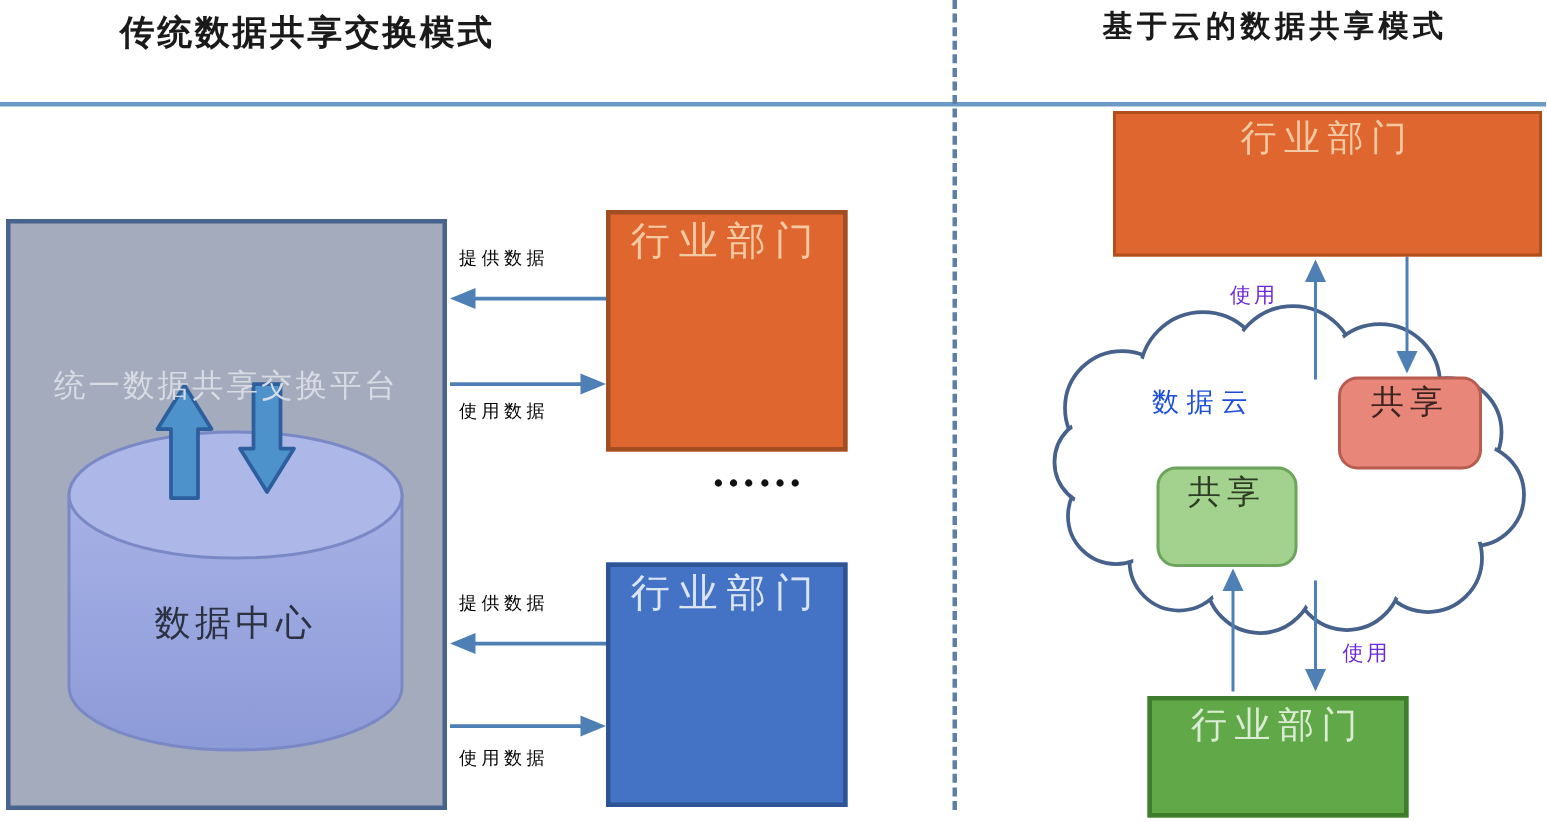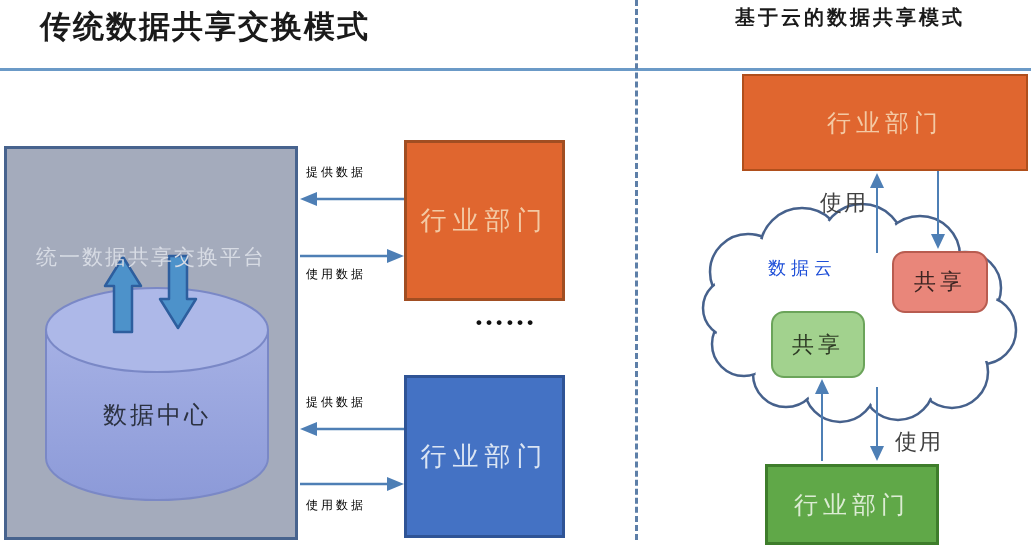--- a/index.html
+++ b/index.html
@@ -1,46 +1,46 @@
 <!DOCTYPE html>
 <html><head>
 <meta charset="utf-8">
 <style>
   html,body{margin:0;padding:0;background:#ffffff;}
   #canvas{
     position:relative;width:1031px;height:548px;background:#ffffff;overflow:hidden;
     font-family:"Liberation Serif","DejaVu Serif",serif;color:#1a1a1a;
   }
   .abs{position:absolute;}
-  .title{font-size:31px;font-weight:600;letter-spacing:2px;text-align:center;z-index:4;color:#1a1a1a;}
+  .title{font-size:23px;font-weight:600;letter-spacing:2px;text-align:center;z-index:4;color:#1a1a1a;}
   #title-right{font-size:20px;letter-spacing:3px;}
   #hr-line{left:0;top:68px;width:1031px;height:3px;background:#6b9ac7;z-index:1;}
   #divider{left:635px;top:0;height:540px;width:0;border-left:3px dashed #5d7fa8;z-index:1;}
   #gray-box{left:4px;top:146px;width:294px;height:394px;box-sizing:border-box;
     background:#a4abbc;border:3px solid #47638e;z-index:0;}
   #platform-label{left:4px;top:197px;width:294px;text-align:center;font-size:21px;
     letter-spacing:2px;color:#d7dbe4;z-index:3;margin-top:46px;}
   #datacenter-label{left:57px;top:399px;width:200px;text-align:center;font-size:24px;
     letter-spacing:3px;color:#2b3140;z-index:3;}
   #diagram-svg{left:0;top:0;width:1031px;height:548px;z-index:2;}
-  .dept-box{box-sizing:border-box;z-index:3;display:flex;align-items:center;justify-content:center;}
+  .dept-box{box-sizing:border-box;z-index:3;display:flex;justify-content:center;}
   #dept-orange-left{left:404px;top:140px;width:161px;height:161px;background:#e0662f;
     border:3px solid #a14e22;font-size:26px;letter-spacing:6px;color:#f3c9a4;}
   #dept-blue-left{left:404px;top:375px;width:161px;height:163px;background:#4472c4;
     border:3px solid #2f5496;font-size:26px;letter-spacing:6px;color:#dbe5f3;}
   #dept-orange-right{left:742px;top:74px;width:286px;height:97px;background:#e0662f;
     border:2px solid #b04f1c;font-size:24px;letter-spacing:5px;color:#f3c9a4;}
   #dept-green-right{left:765px;top:464px;width:174px;height:81px;background:#60a848;
     border:3px solid #3e7d2b;font-size:24px;letter-spacing:5px;color:#dcecd4;}
   #share-red{left:892px;top:251px;width:96px;height:62px;background:#e9867a;
     border:2.5px solid #b85c50;border-radius:13px;font-size:22px;letter-spacing:4px;color:#3c2422;}
   #share-green{left:771px;top:311px;width:94px;height:67px;background:#a2d28e;
     border:2.5px solid #6ba45a;border-radius:13px;font-size:22px;letter-spacing:4px;color:#2e3b25;}
   .flow-label{font-size:12px;letter-spacing:3px;color:#000000;z-index:3;}
-  .use-label{font-size:22px;letter-spacing:2px;color:#404040;z-index:3;}
+  .use-label{font-size:14px;letter-spacing:2px;color:#6d28d9;z-index:3;}
   #cloud-label{left:768px;top:256px;font-size:18px;letter-spacing:5px;color:#1d4ed8;z-index:3;}
   #ellipsis{left:440px;top:300px;width:130px;text-align:center;font-size:30px;
     font-weight:bold;letter-spacing:1px;color:#111;z-index:3;line-height:30px;}
 </style>
 </head>
 <body>
 
 <div id="canvas">
 
   <div class="abs title" style="left:40px;top:6px;width:330px;" id="title-left">传统数据共享交换模式</div>

